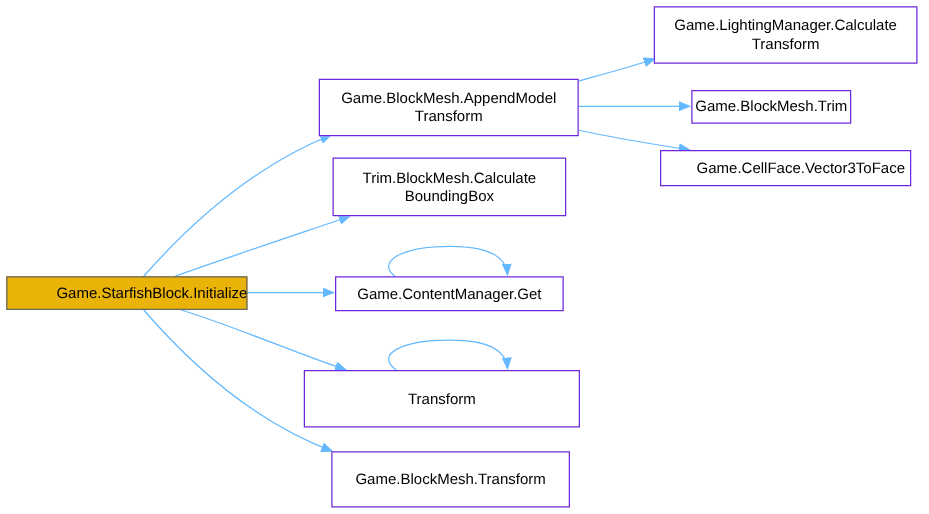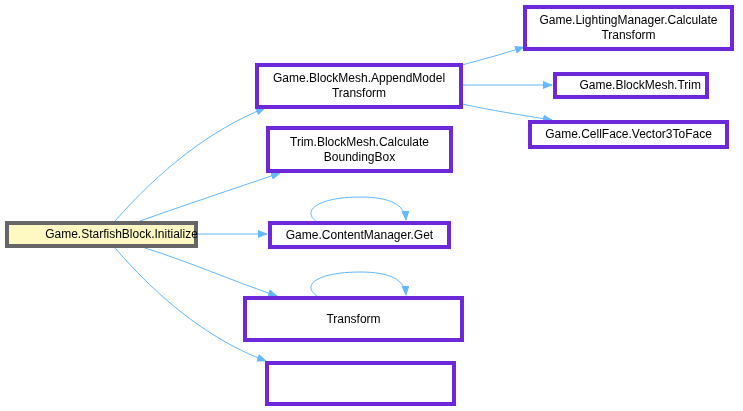--- a/index.html
+++ b/index.html
@@ -1,23 +1,23 @@
 <!DOCTYPE html>
 <html><head>
 <meta charset="utf-8">
 <style>
   html, body { margin:0; padding:0; background:#ffffff; }
   body { width:743px; height:411px; position:relative; overflow:hidden;
          font-family: "Liberation Sans", "DejaVu Sans", sans-serif; }
   svg#graph { position:absolute; left:0; top:0; }
-  .node { position:absolute; box-sizing:border-box; border:4px solid #6d28d9;
+  .node { position:absolute; box-sizing:border-box; border:1px solid #6d28d9;
           background:#ffffff; color:#000000; font-size:12px; line-height:15px;
           display:flex; align-items:center; justify-content:center; text-align:center;
           padding:0 4px; cursor:pointer; }
-  .node.root { background:#fef9c3; border-color:#666666;padding-left:44px; }
+  .node.root { background:#eab308; border-color:#666666;padding-left:44px; }
   .node span { display:block; }
 </style>
 </head>
 <body>
 
 <svg id="graph" width="743" height="411">
   <defs>
     <marker id="arrow" markerWidth="10" markerHeight="8" refX="9" refY="4" orient="auto" markerUnits="userSpaceOnUse">
       <path d="M0,0 L10,4 L0,8 z" fill="#63b8ff"></path>
     </marker>
@@ -60,26 +60,27 @@
 
 <div class="node" style="left:268px; top:221px; width:183px; height:28px;">
   <span>Game.ContentManager.Get</span>
 </div>
 
 <div class="node" style="left:243px; top:296px; width:221px; height:46px; flex-direction:column;">
   <span>Transform</span>
 </div>
 
 <div class="node" style="left:265px; top:361px; width:191px; height:45px; flex-direction:column;">
+  <span>Game.BlockMesh.Transform</span>
 </div>
 
 <div class="node" style="left:523px; top:5px; width:211px; height:46px; flex-direction:column;">
   <span>Game.LightingManager.Calculate</span>
   <span>Transform</span>
 </div>
 
-<div class="node" style="left:553px; top:72px; width:156px; height:27px;justify-content:flex-end;">
+<div class="node" style="left:553px; top:72px; width:128px; height:27px;">
   <span>Game.BlockMesh.Trim</span>
 </div>
 
-<div class="node" style="left:528px; top:120px; width:201px; height:29px;">
+<div class="node" style="left:528px; top:120px; width:201px; height:29px;justify-content:flex-end;">
   <span>Game.CellFace.Vector3ToFace</span>
 </div>
 
 </body></html>

